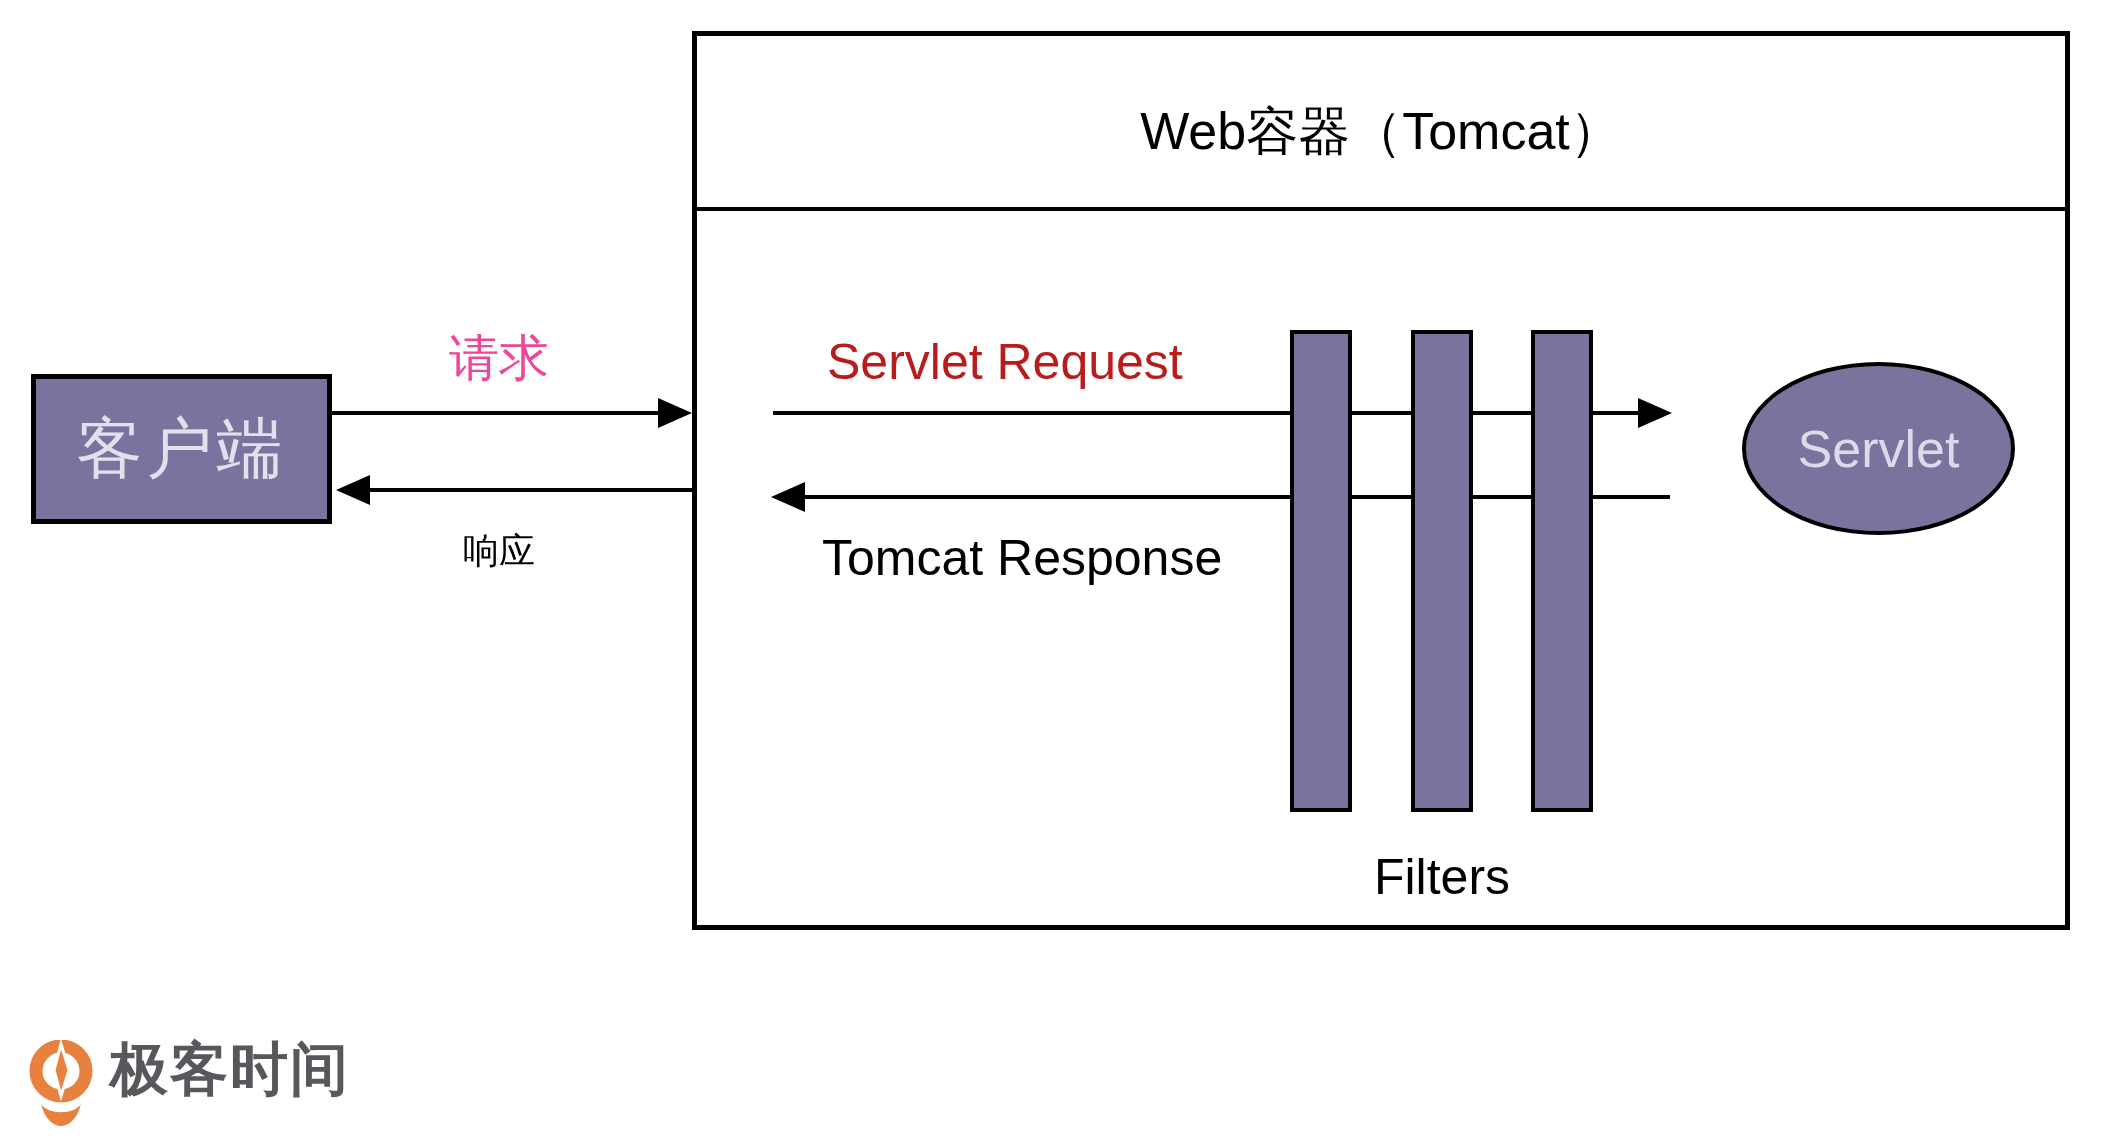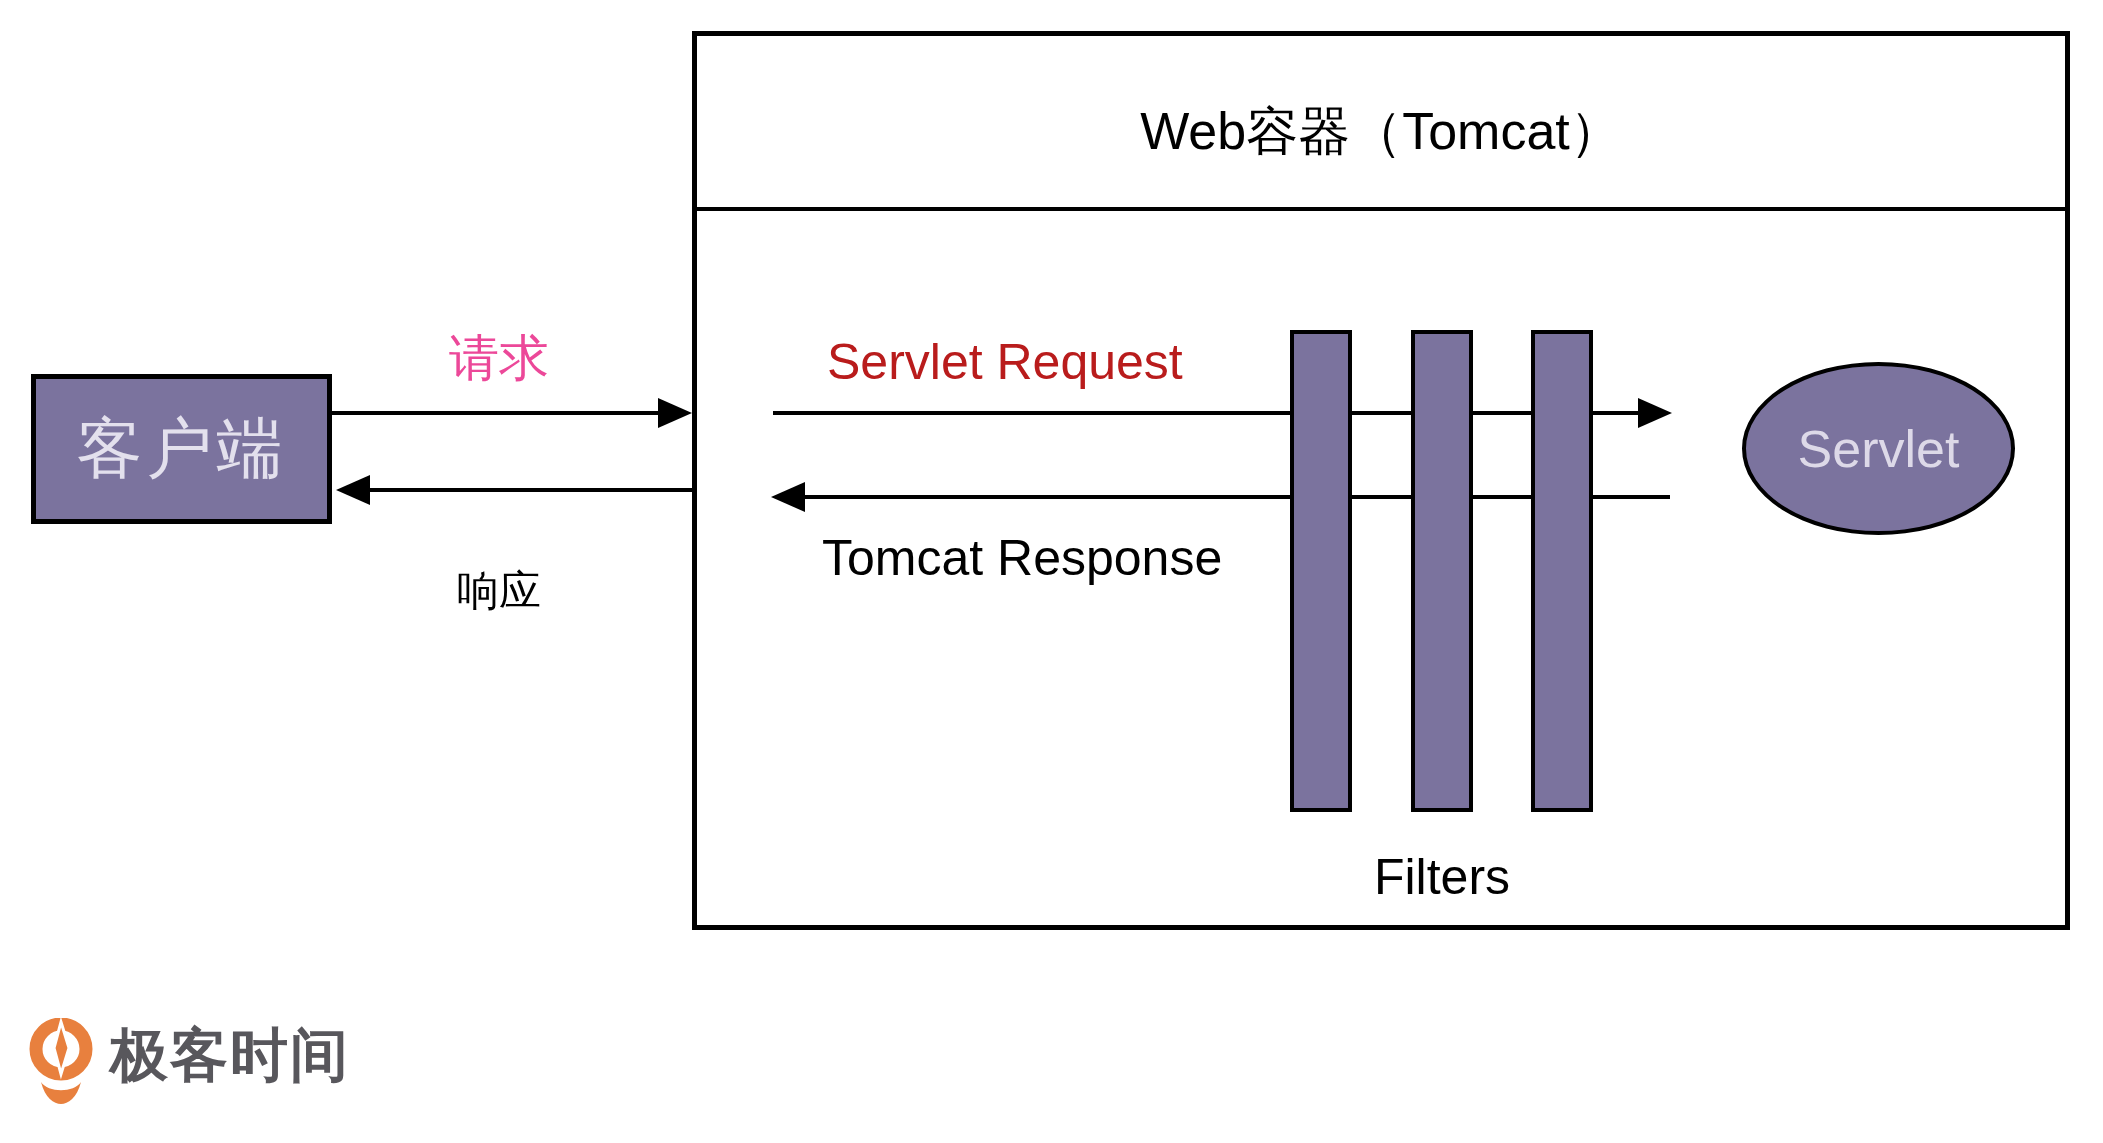--- a/index.html
+++ b/index.html
@@ -50,21 +50,21 @@
     border-top: 15px solid transparent;
     border-bottom: 15px solid transparent;
   }
 
   
   .req-line  { left: 332px; top: 411px; width: 330px; }
   .req-head  { left: 658px; top: 398px; }
   .resp-head { left: 336px; top: 475px; }
   .resp-line { left: 368px; top: 488px; width: 324px; }
   .req-label  { left: 389px; top: 325px; width: 220px; text-align: center; font-size: 50px; color: #ec4899; }
-  .resp-label { left: 389px; top: 527px; width: 220px; text-align: center; font-size: 42px; color: #000; margin-top: 36px; }
+  .resp-label { left: 389px; top: 527px; width: 220px; text-align: center; font-size: 36px; color: #000; }
 
   
   .sreq-label  { left: 827px; top: 333px; font-size: 50px; color: #b91c1c; }
   .sreq-line   { left: 773px; top: 411px; width: 867px; }
   .sreq-head   { left: 1638px; top: 398px; }
   .sresp-head  { left: 771px; top: 482px; }
   .sresp-line  { left: 800px; top: 495px; width: 870px; }
   .sresp-label { left: 822px; top: 529px; font-size: 50px; color: #000; }
 
   
@@ -82,21 +82,21 @@
 
   
   .servlet-ellipse {
     left: 1742px; top: 362px; width: 273px; height: 173px;
     background: #7B739E; border: 4px solid #000000; border-radius: 50%;
     display: flex; align-items: center; justify-content: center;
     font-size: 52px; color: #DDD9E8;
   }
 
   
-  .logo { left: 28px; top: 1018px; display: flex; align-items: center; }
+  .logo { left: 28px; top: 1040px; display: flex; }
   .logo-icon { width: 66px; height: 88px; display: block; }
   .logo-text {
     margin-left: 16px; font-size: 58px; font-weight: bold;
     color: #58575C; letter-spacing: 2px; line-height: 1;
     padding-bottom: 14px;
   }
 </style>
 </head>
 <body>
 

